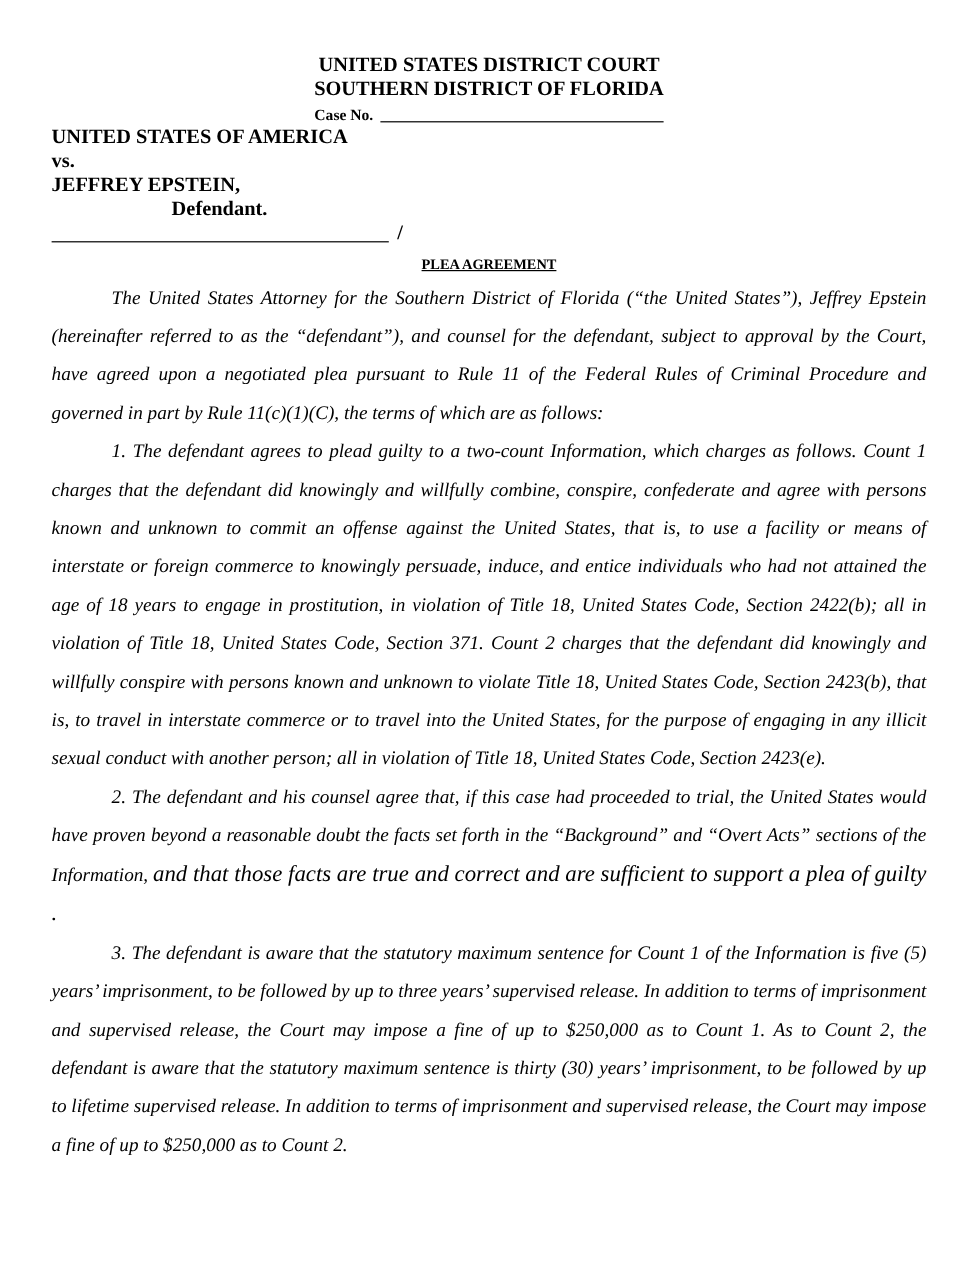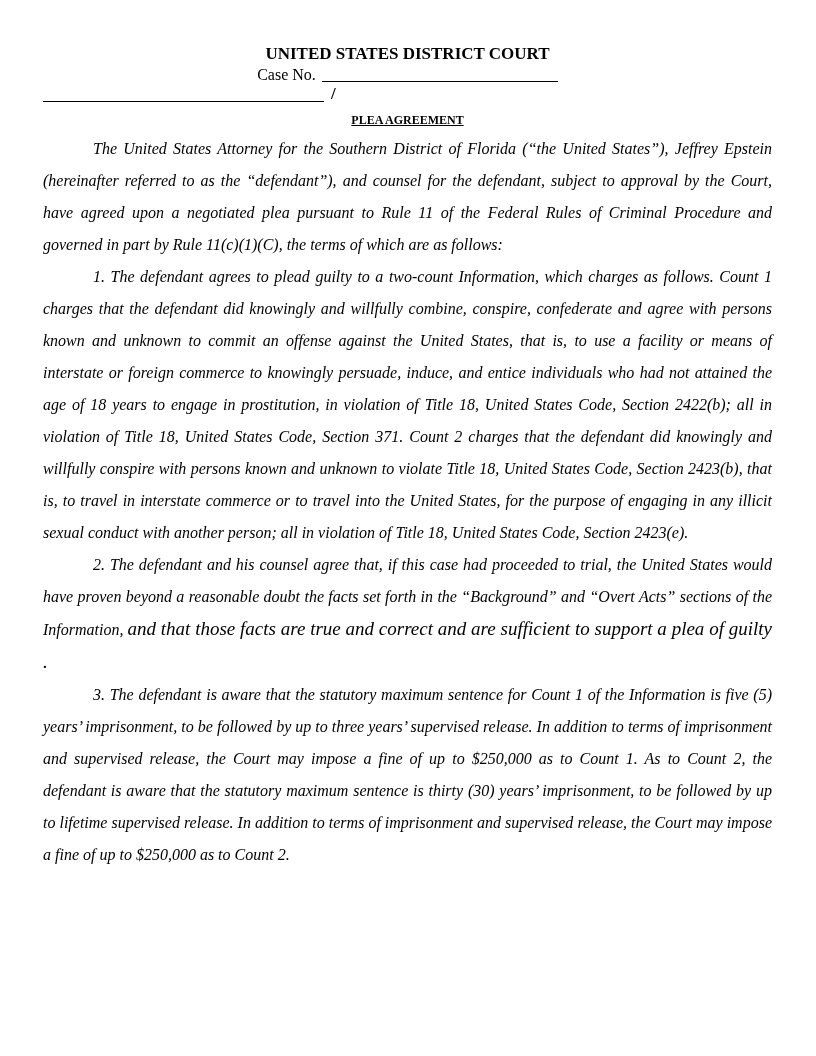--- a/index.html
+++ b/index.html
@@ -21,22 +21,22 @@
       text-align: center;
       font-weight: bold;
       font-size: 17px;
       line-height: 20px;
     }
     .case-row {
       display: flex;
       justify-content: center;
       align-items: flex-end;
       height: 20px;
-      font-weight: normal;
-      font-size: 16px;
+      font-weight: bold;
+      font-size: 13px;
     }
     .case-blank {
       display: inline-block;
       width: 236px;
       border-bottom: 1.6px solid #000;
       height: 16px;
       margin-left: 6px;
       margin-bottom: 2px;
     }
     
@@ -80,27 +80,34 @@
     .body-text p { text-indent: 50px; font-style: italic; }
     .small-inline { font-size: 19px; }
   </style>
 </head>
 <body>
 
 <div class="page">
 
   <div class="court-header">
     <div>UNITED STATES DISTRICT COURT</div>
+    <div>SOUTHERN DISTRICT OF FLORIDA</div>
   </div>
 
   <div class="case-row">
     <span>Case No.</span>
     <span class="case-blank"></span>
   </div>
 
+  <div class="caption">
+    <div>UNITED STATES OF AMERICA</div>
+    <div>vs.</div>
+    <div>JEFFREY EPSTEIN,</div>
+    <div class="defendant-label">Defendant.</div>
+  </div>
 
   <div class="caption-rule">
     <span class="rule-line"></span>
     <span class="slash">/</span>
   </div>
 
   <div class="doc-title">
     <span class="title-text">PLEA AGREEMENT</span>
   </div>
 

